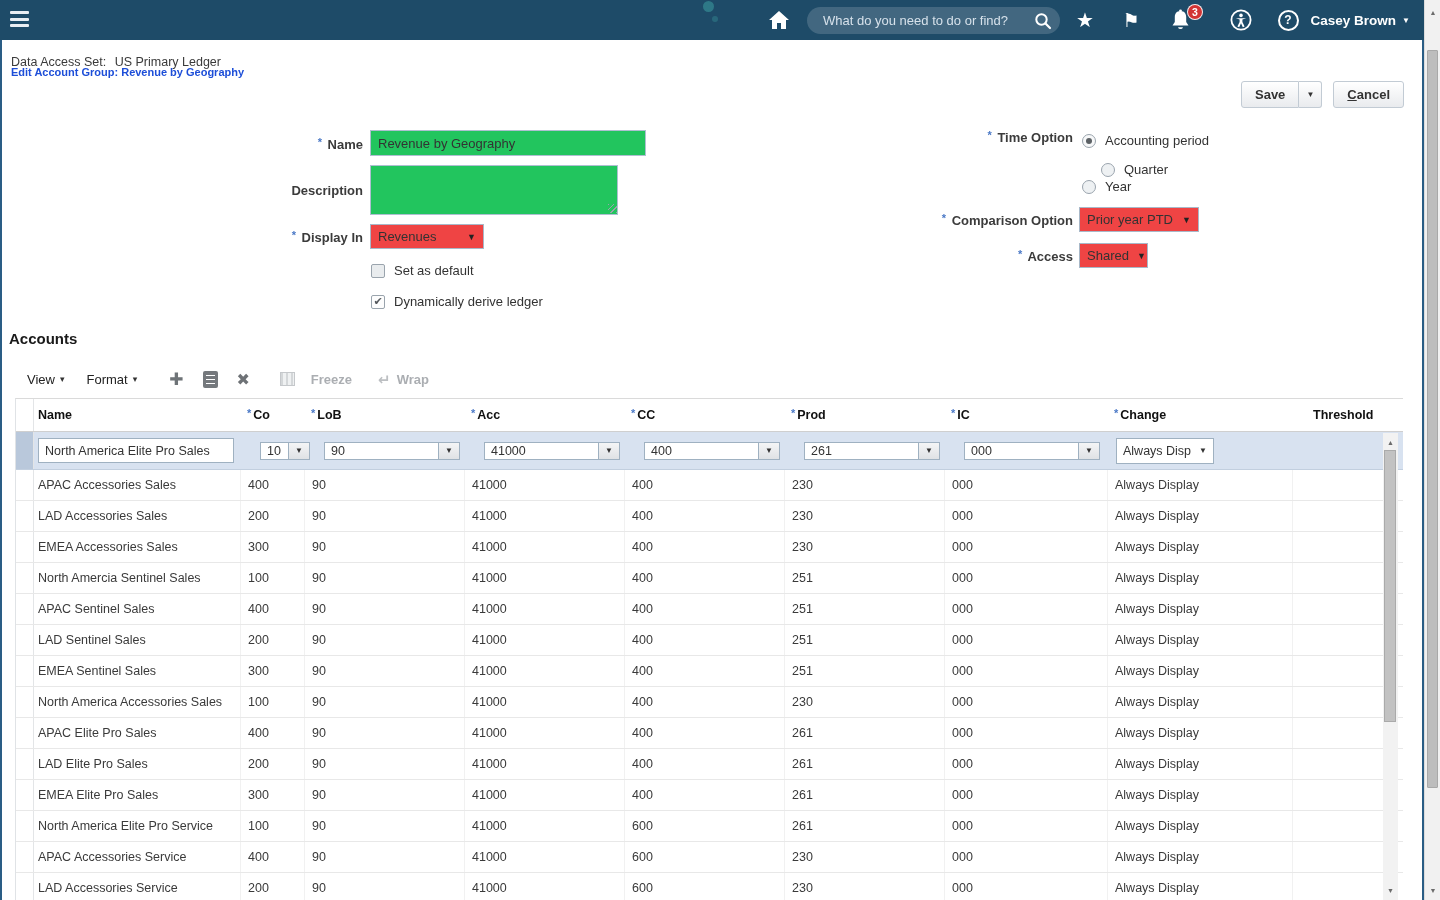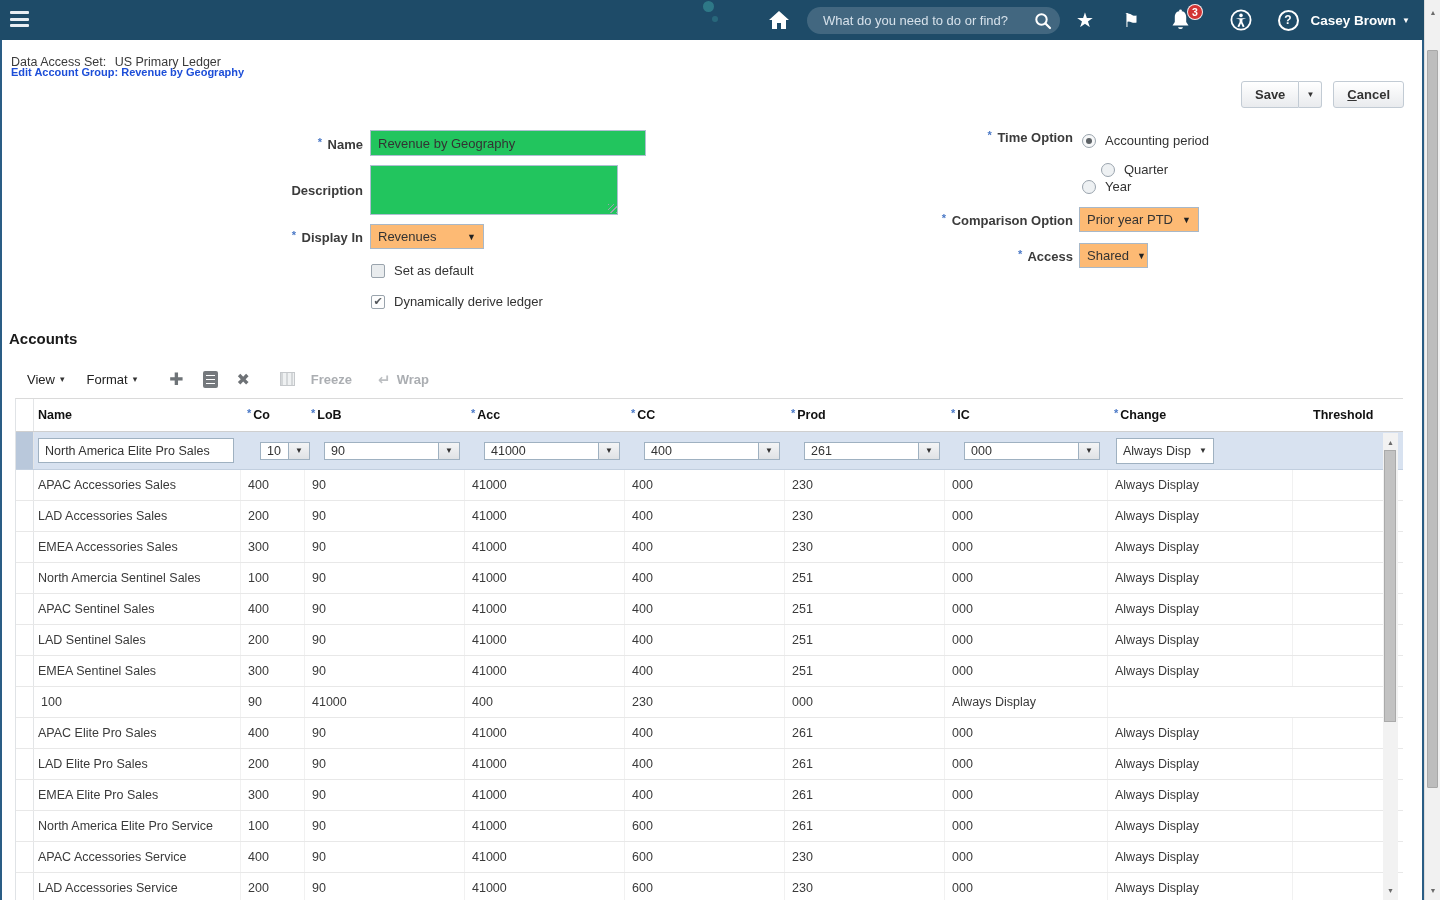--- a/index.html
+++ b/index.html
@@ -58,21 +58,21 @@
   .btn-cancel { margin-left:11px; }
 
   
   .flabel { position:absolute; text-align:right; font-size:13px; font-weight:bold; color:#3b3b3b; }
   .req { color:#4a78c6; font-size:11px; position:relative; top:-3px; margin-right:2px; font-weight:bold; }
   .tbox { position:absolute; background:#22c55e; border:1px solid #aebfd0; font-size:13px; color:#333;
     font-family:inherit; padding:0 7px; outline:none; }
   textarea.tbox { resize:none; padding:4px 7px; }
   .resize-corner { position:absolute; width:9px; height:9px;
     background:repeating-linear-gradient(315deg,#9aa4ad 0 1px,transparent 1px 4px); cursor:nwse-resize; }
-  .fselect { position:absolute; height:25px; background:#fdba74; border:1px solid #a8b8c8; display:flex;
+  .fselect { position:absolute; height:25px; background:#ef4444; border:1px solid #a8b8c8; display:flex;
     align-items:center; justify-content:space-between; padding:0 7px; font-size:13px; color:#333; cursor:pointer; }
   .fselect .caret { font-size:9px; color:#222; margin-left:8px; }
   .chkrow { position:absolute; display:flex; align-items:center; gap:9px; font-size:13px; color:#333; }
   .chk { width:14px; height:14px; border:1px solid #9aa4ad; border-radius:2px; background:#e9ecee;
     display:flex; align-items:center; justify-content:center; cursor:pointer; }
   .chk.checked { background:#fdfdfd; }
   .chk .mark { font-size:11px; color:#55595d; line-height:1; }
   .radiorow { position:absolute; display:flex; align-items:center; gap:9px; font-size:13px; color:#333; }
   .radio { width:14px; height:14px; border:1px solid #9aa4ad; border-radius:50%; background:#eef1f3;
     display:flex; align-items:center; justify-content:center; cursor:pointer; }
@@ -484,20 +484,21 @@
       <div class="dc">90</div>
       <div class="dc">41000</div>
       <div class="dc">400</div>
       <div class="dc">251</div>
       <div class="dc">000</div>
       <div class="dc">Always Display</div>
       <div class="dc" style="border-right:none;"></div>
     </div>
         <div class="grid-row drow">
       <div class="dc rh" style="border-right:1px solid #e3e5e7;"></div>
+      <div class="dc dc-name">North America Accessories Sales</div>
       <div class="dc">100</div>
       <div class="dc">90</div>
       <div class="dc">41000</div>
       <div class="dc">400</div>
       <div class="dc">230</div>
       <div class="dc">000</div>
       <div class="dc">Always Display</div>
       <div class="dc" style="border-right:none;"></div>
     </div>
         <div class="grid-row drow">

